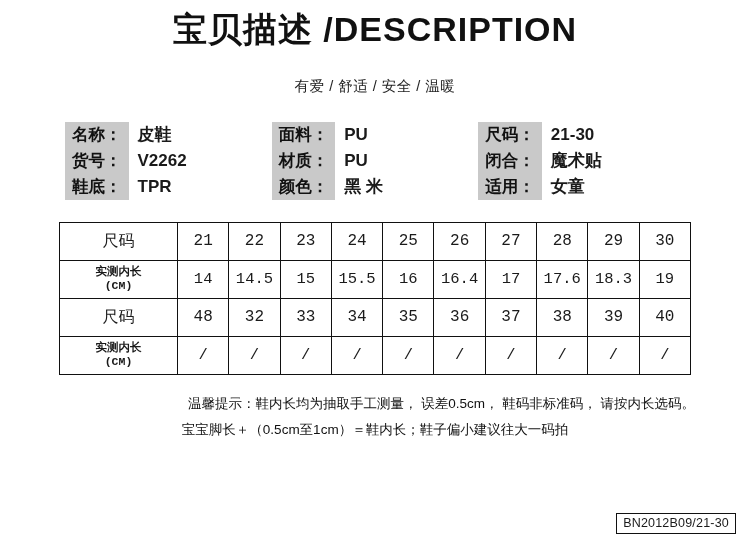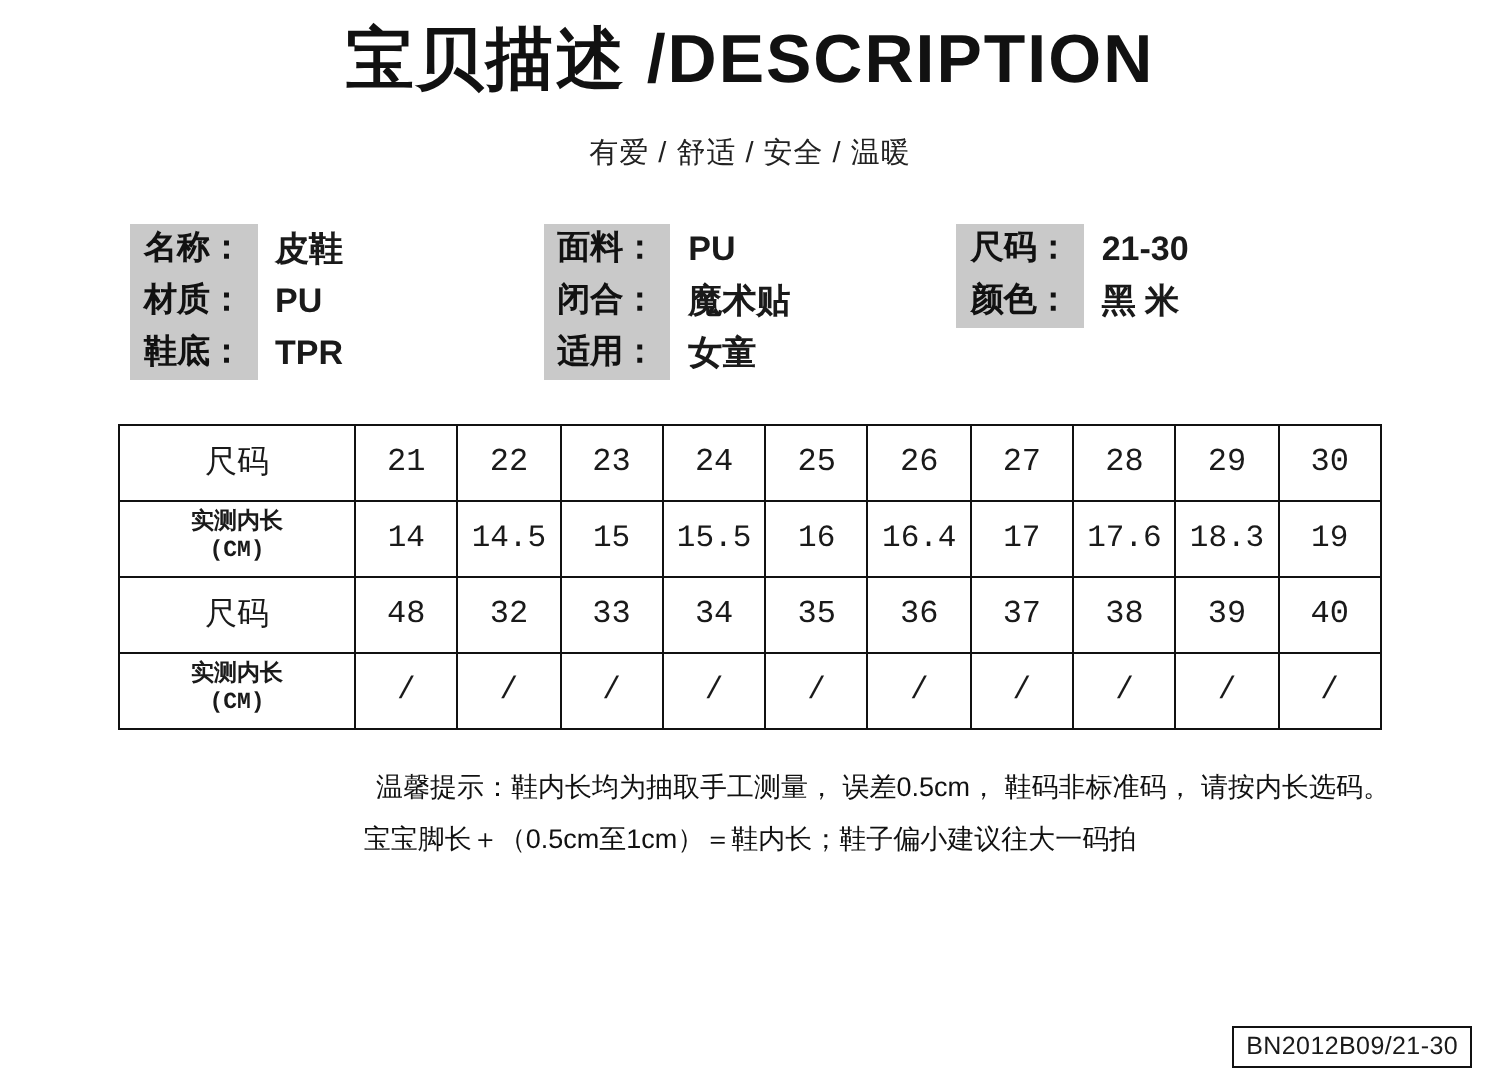--- a/index.html
+++ b/index.html
@@ -22,21 +22,21 @@
     text-align: center;
     font-size: 34px;
     font-weight: bold;
     letter-spacing: 1px;
     margin-top: 7px;
     color: #111;
   }
   .subtitle {
     text-align: center;
     font-size: 14.5px;
-    margin-top: 14px;
+    margin-top: 24px;
     color: #222;
     letter-spacing: 0.5px;
   }
 
   
   .specs {
     margin: 26px auto 0 auto;
     width: 620px;
     display: grid;
     grid-template-columns: 1fr 1fr 1fr;
@@ -137,36 +137,40 @@
     </div>
     <div class="spec-cell col2">
       <span class="spec-key">面料：</span>
       <span class="spec-val">PU</span>
     </div>
     <div class="spec-cell col3">
       <span class="spec-key">尺码：</span>
       <span class="spec-val">21-30</span>
     </div>
 
+    <div class="spec-cell col1">
+      <span class="spec-key">货号：</span>
+      <span class="spec-val">V2262</span>
+    </div>
     <div class="spec-cell col2">
       <span class="spec-key">材质：</span>
       <span class="spec-val">PU</span>
     </div>
     <div class="spec-cell col3">
       <span class="spec-key">闭合：</span>
       <span class="spec-val">魔术贴</span>
     </div>
 
+    <div class="spec-cell col2">
+      <span class="spec-key">鞋底：</span>
+      <span class="spec-val">TPR</span>
+    </div>
     <div class="spec-cell col1">
       <span class="spec-key">颜色：</span>
       <span class="spec-val">黑 米</span>
-    </div>
-    <div class="spec-cell col2">
-      <span class="spec-key">鞋底：</span>
-      <span class="spec-val">TPR</span>
     </div>
     <div class="spec-cell col3">
       <span class="spec-key">适用：</span>
       <span class="spec-val">女童</span>
     </div>
   </div>
 
   <div class="table-wrap">
     <table class="size">
       <tbody>

